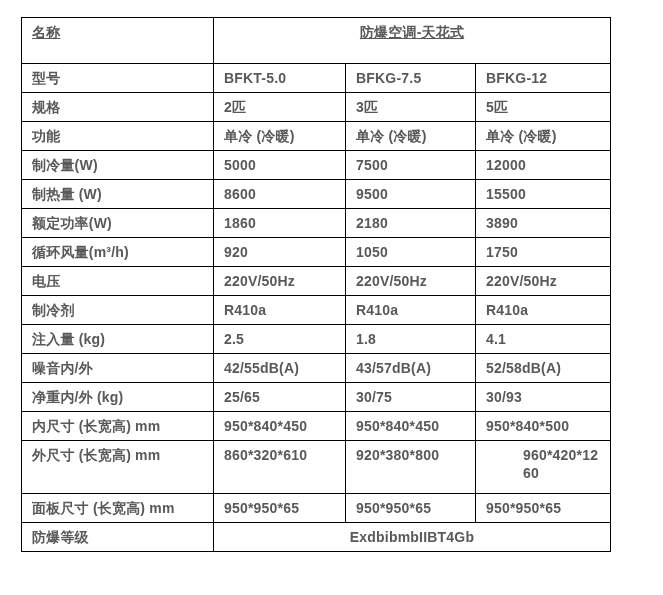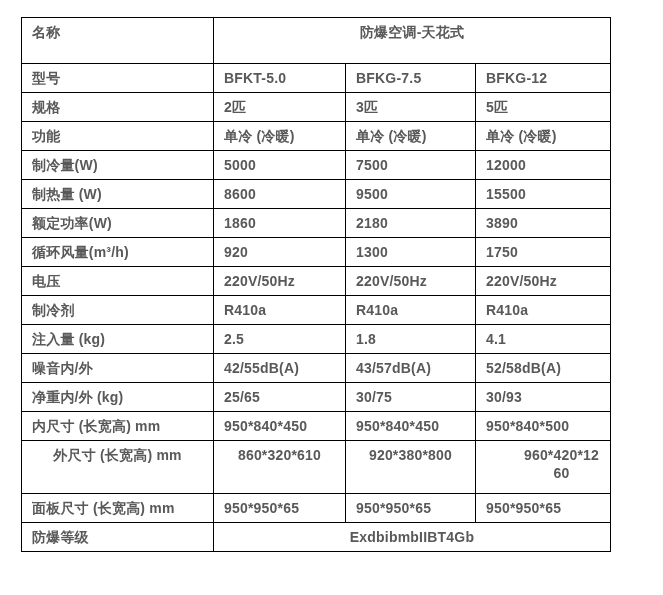--- a/index.html
+++ b/index.html
@@ -33,22 +33,22 @@
   col.c3 { width: 130px; }
   col.c4 { width: 135px; }
   td {
     border: 1px solid #000000;
     padding: 6px 10px 4px 10px;
     vertical-align: top;
     overflow: hidden;
     letter-spacing: 0.2px;
   }
   tr.r        { height: 29px; }
-  tr.r-title  { height: 46px; }
-  tr.r-tall   { height: 53px; text-align: center; }
+  tr.r-title  { height: 46px; text-decoration: underline; }
+  tr.r-tall   { height: 53px; }
   td.merged   { text-align: center; }
   td .wrap-constraint {
     display: inline-block;
     max-width: 87px;
     word-break: break-all;
     margin-left: 37px;
   }
 </style>
 </head>
 <body>
@@ -106,21 +106,21 @@
       <tr class="r">
         <td>额定功率(W)</td>
         <td>1860</td>
         <td>2180</td>
         <td>3890</td>
       </tr>
 
       <tr class="r">
         <td>循环风量(m³/h)</td>
         <td>920</td>
-        <td>1300</td>
+        <td>1050</td>
         <td>1750</td>
       </tr>
 
       <tr class="r">
         <td>电压</td>
         <td>220V/50Hz</td>
         <td>220V/50Hz</td>
         <td>220V/50Hz</td>
       </tr>
 

